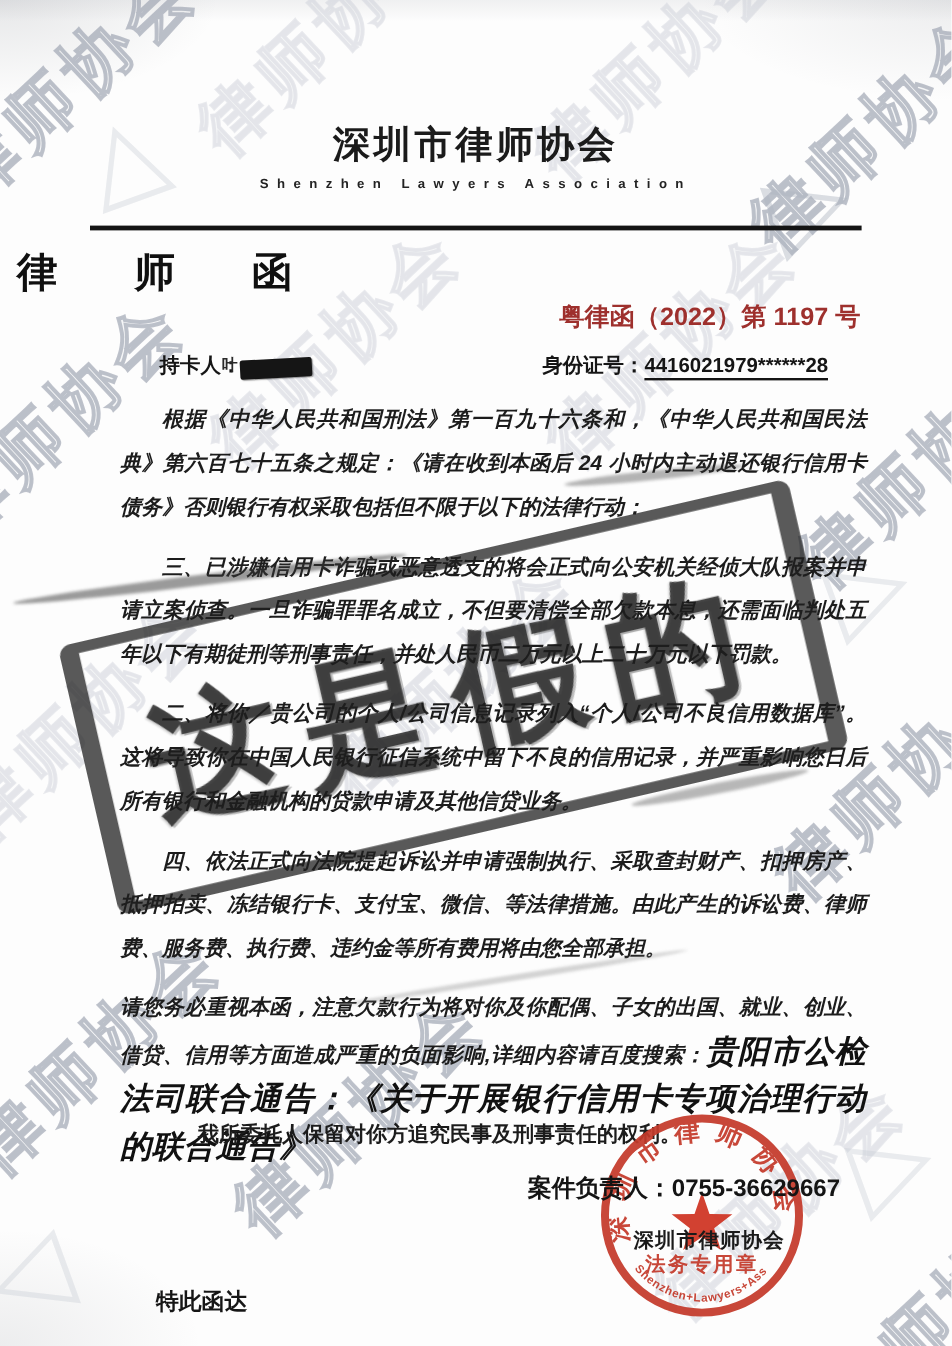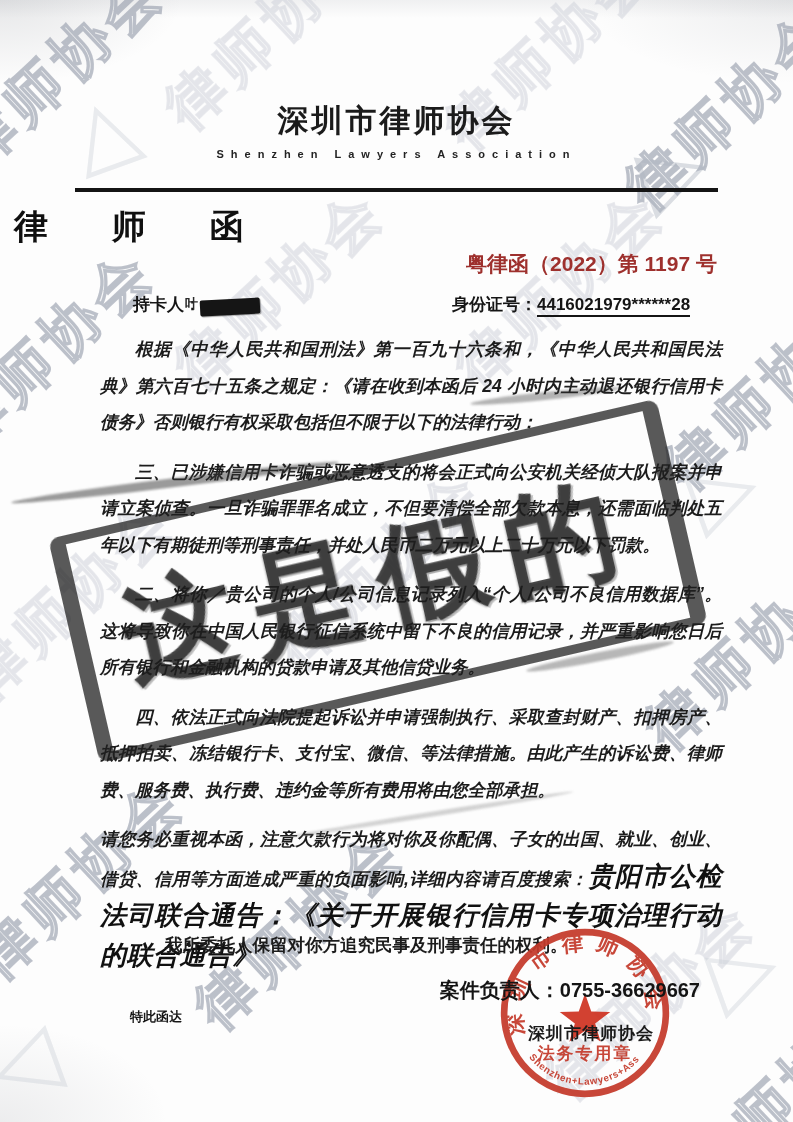--- a/index.html
+++ b/index.html
@@ -46,21 +46,21 @@
   
   .flow{position:absolute;top:331px;left:100px;width:622px;color:#1c1c1c;font-style:italic;}
   .flow p{margin:0 0 13px 0;font-size:17.5px;font-weight:700;line-height:36.5px;
     text-indent:2em;text-align:justify;}
   .notice{line-height:40px;}
   .notice .big{font-size:26px;letter-spacing:.5px;color:#111;}
   .reserve{position:absolute;top:933px;left:88px;width:622px;font-size:17.5px;font-weight:700;
     color:#1c1c1c;text-indent:4.4em;}
   .contact{position:absolute;top:977px;left:88px;width:612px;text-align:right;
     font-size:20px;font-weight:700;color:#141414;z-index:6;}
-  .closing{position:absolute;top:1008px;left:130px;font-size:13px;font-weight:700;color:#161616;}
+  .closing{position:absolute;top:1072px;left:130px;font-size:19px;font-weight:700;color:#161616;}
   
   .seal{position:absolute;left:498px;top:926px;width:174px;height:174px;z-index:5;opacity:.93;}
   .seal-org-black{position:absolute;left:526px;top:1022px;width:130px;text-align:center;
     font-size:17px;font-weight:700;color:#1a1a1a;z-index:6;letter-spacing:1px;}
   
   .stamp{
     position:absolute;left:66px;top:466px;width:592px;height:212px;z-index:7;
     transform:rotate(-13deg);border:solid rgba(32,32,32,.82);border-width:9px 16px;
     border-radius:10px;display:flex;align-items:center;justify-content:center;
     opacity:.9;filter:blur(.4px);pointer-events:none;

